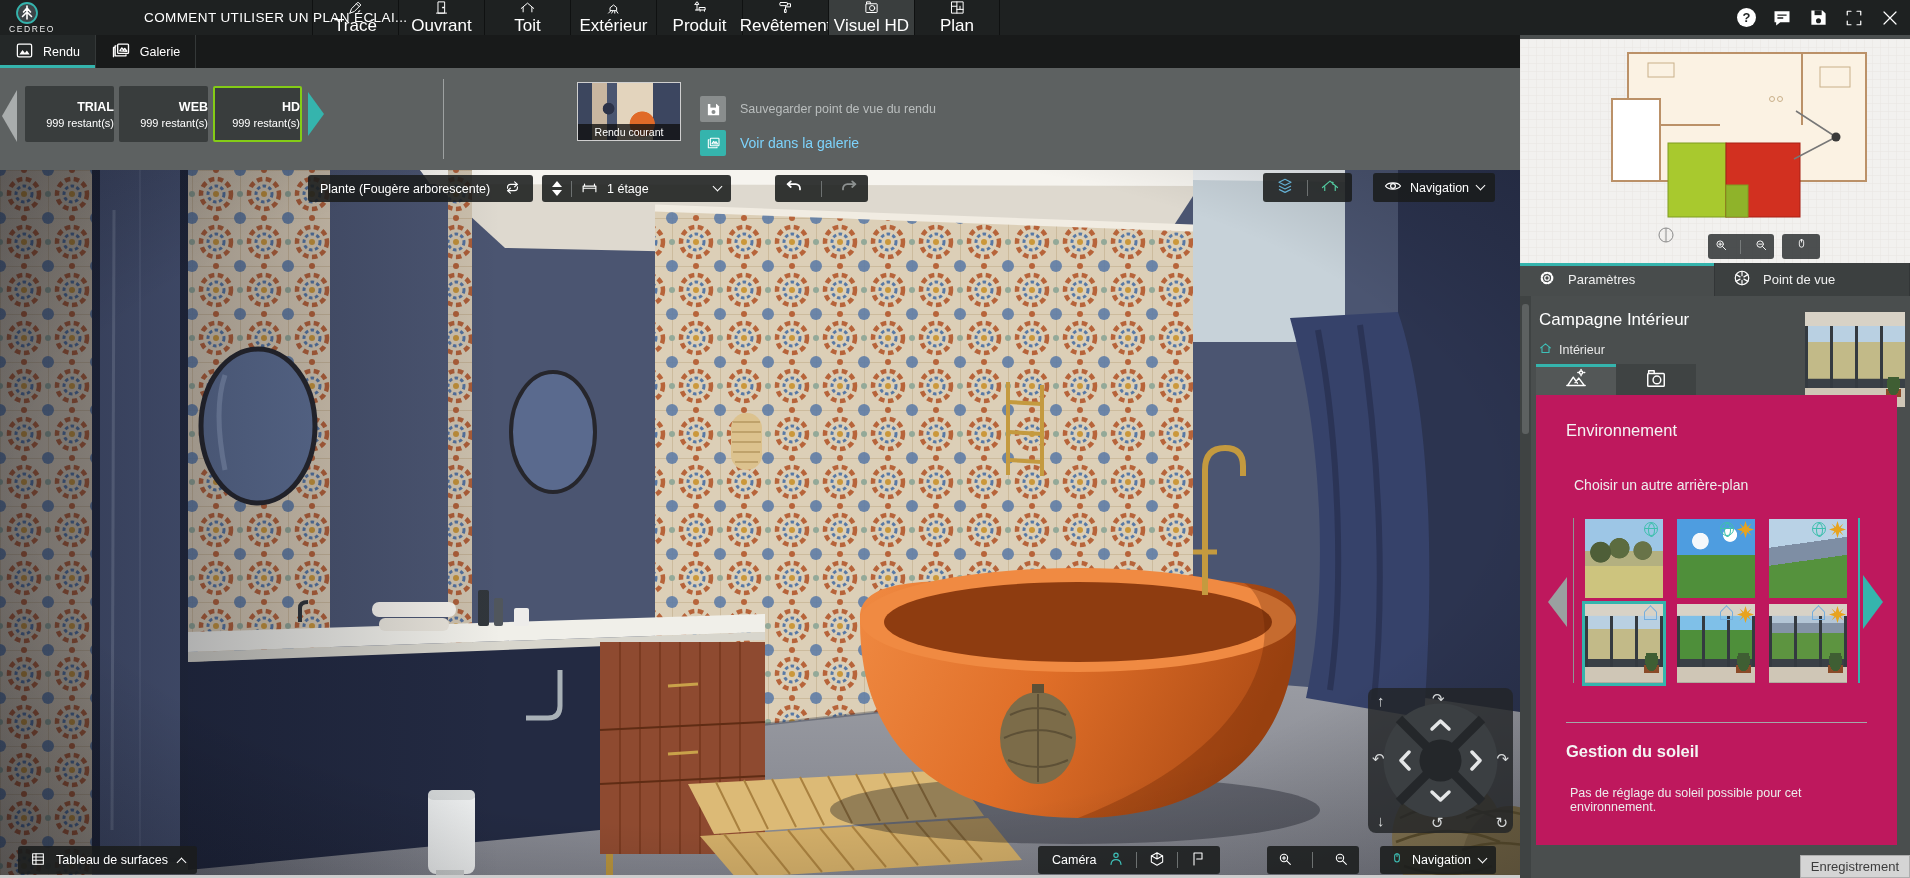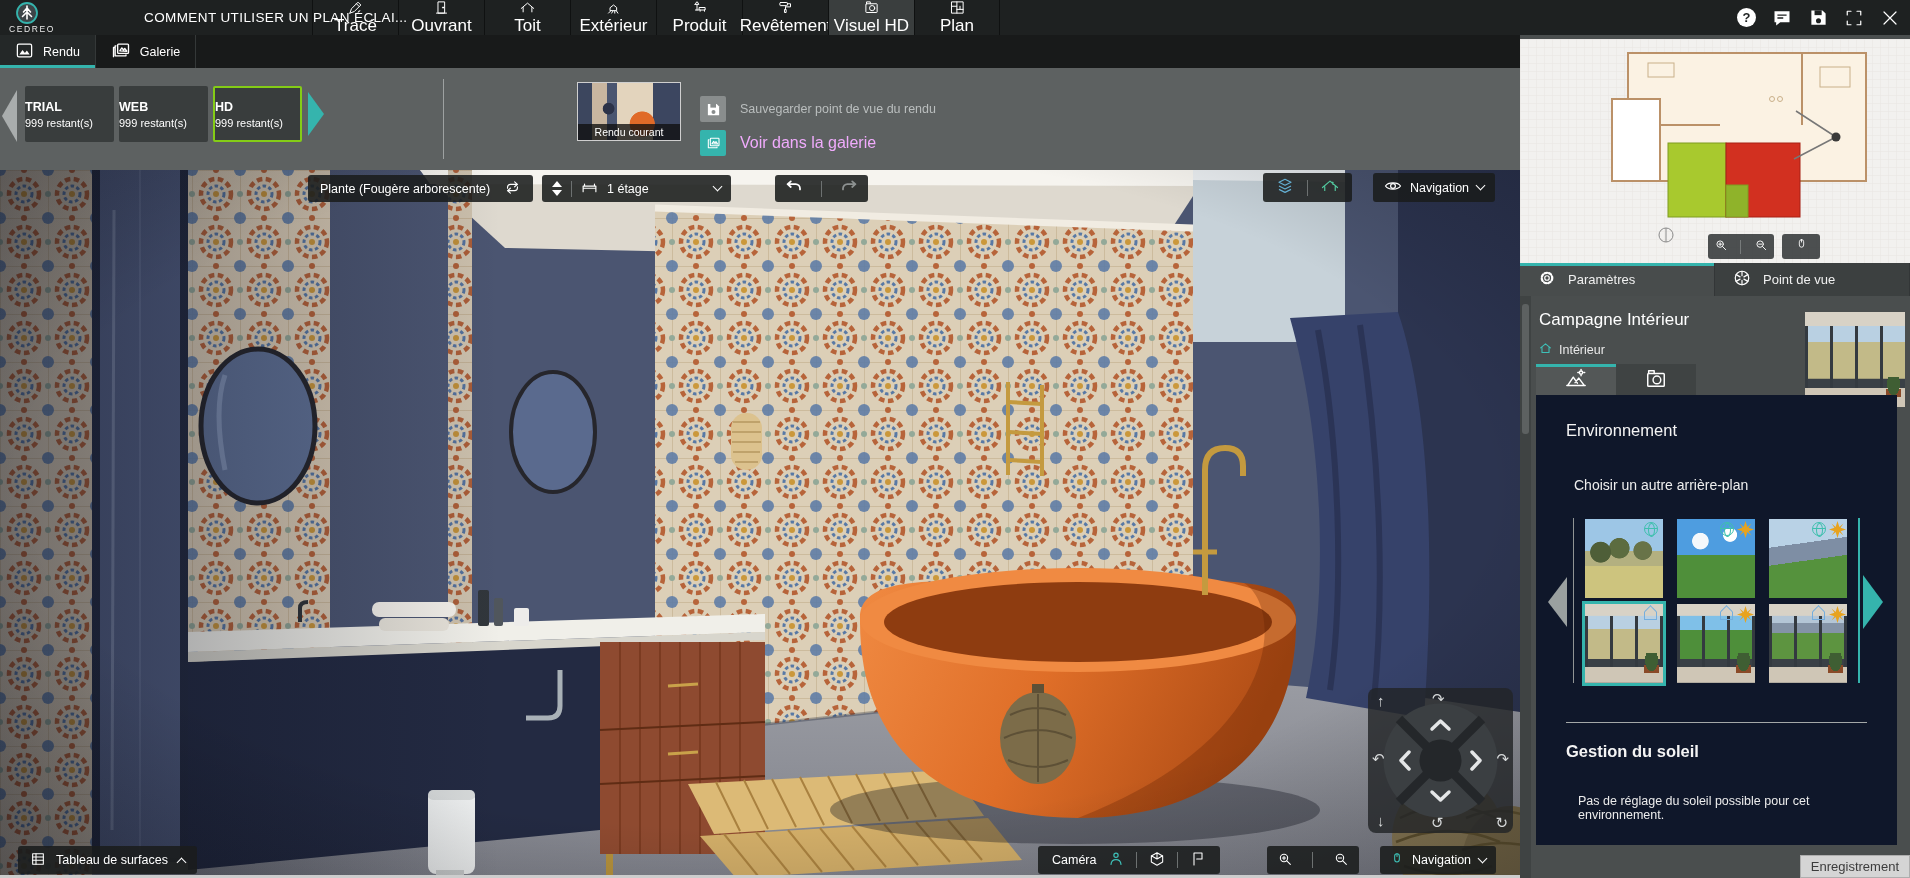--- a/index.html
+++ b/index.html
@@ -34,21 +34,21 @@
   .vtab{height:33px;display:flex;align-items:center;gap:9px;padding:0 15px;color:#fff;
         font-size:12.5px;border-right:1px solid #343838;position:relative;cursor:pointer;}
   .vtab.active{background:#242828;}
   .vtab.active::after{content:"";position:absolute;left:0;right:0;bottom:0;height:3px;background:#35b4ad;}
 
   
   .rtoolbar{position:absolute;left:0;top:68px;width:1520px;height:102px;background:#5d6161;z-index:30;}
   .chev-left{position:absolute;left:2px;top:22px;width:0;height:0;border-top:26px solid transparent;
              border-bottom:26px solid transparent;border-right:15px solid #a9adad;cursor:pointer;}
   .credit{position:absolute;top:18px;width:89px;height:56px;background:#393d3d;border-radius:2px;
-          display:flex;flex-direction:column;align-items:flex-start;justify-content:center;gap:3px;
+          display:flex;flex-direction:column;align-items:flex-end;justify-content:center;gap:3px;
           color:#fff;cursor:pointer;}
   .credit.selected{border:2px solid #84cc16;}
   .pos1{left:25px;}.pos2{left:119px;}.pos3{left:213px;}
   .cname{font-size:12.5px;font-weight:700;}
   .crem{font-size:11px;}
   .flow-arrow{position:absolute;left:308px;top:24px;width:0;height:0;border-top:22px solid transparent;
               border-bottom:22px solid transparent;border-left:16px solid #35b4ad;}
   .demander{position:absolute;left:339px;top:11px;width:92px;height:79px;background:#35b4ad;
             border:none;border-radius:2px;color:#fff;display:flex;flex-direction:column;
             align-items:center;justify-content:center;gap:2px;font-size:11.5px;font-weight:700;
@@ -63,21 +63,21 @@
       linear-gradient(90deg,#3c465e 0 14%,#c9b6a0 14% 28%,#4a5570 28% 38%,#e3d4bd 38% 74%,#3c4660 74%),
       #4a5570;}
   .rt-label{position:absolute;left:0;right:0;bottom:0;height:16px;background:rgba(15,15,15,.78);
             color:#fff;font-size:10.5px;text-align:center;line-height:16px;}
   .tb-action{position:absolute;left:700px;display:flex;align-items:center;gap:14px;cursor:pointer;}
   .a1{top:28px;}.a2{top:62px;}
   .ticon{width:26px;height:26px;border-radius:2px;display:flex;align-items:center;justify-content:center;}
   .ticon.gray{background:#898d8d;}
   .ticon.teal{background:#35b4ad;}
   .a1 .albl{color:#babebe;font-size:12.5px;}
-  .a2 .albl{color:#f0abfc;font-size:16px;}
+  .a2 .albl{color:#7dd3fc;font-size:14px;}
 
   
   .viewport{position:absolute;left:0;top:170px;width:1520px;height:708px;background:#47506a;}
   .scene{position:absolute;inset:0;}
   .vp-bottom{position:absolute;left:0;bottom:0;width:1520px;height:3px;background:#cdcdcd;z-index:6;}
   .vpill{position:absolute;background:rgba(26,28,29,.88);border-radius:3px;height:27px;
          display:flex;align-items:center;color:#fff;font-size:12.5px;z-index:5;cursor:pointer;}
   .plante-pill{left:308px;top:5px;padding:0 12px;gap:14px;}
   .floor-pill{left:542px;top:5px;padding:0 10px;gap:9px;}
   .undo-pill{left:775px;top:5px;width:93px;justify-content:space-around;}
@@ -122,21 +122,21 @@
   .scrollstrip::after{content:"";position:absolute;left:2px;top:8px;width:7px;height:130px;
                       background:#5d6161;border-radius:3px;}
   .scene-title{position:absolute;left:19px;top:14px;font-size:17px;color:#fff;font-weight:500;}
   .scene-type{position:absolute;left:19px;top:46px;display:flex;gap:7px;align-items:center;
               color:#e9e9e9;font-size:12.5px;}
   .mode-tabs{position:absolute;left:16px;top:68px;display:flex;}
   .mode-tab{width:80px;height:31px;display:flex;align-items:center;justify-content:center;
             border-top:3px solid transparent;background:#3f4343;cursor:pointer;}
   .mode-tab.active{background:#535757;border-top:3px solid #35b4ad;}
   .scene-preview{position:absolute;left:285px;top:16px;width:100px;height:95px;}
-  .env-card{position:absolute;left:16px;top:99px;width:361px;height:450px;background:#0f172a;}
+  .env-card{position:absolute;left:16px;top:99px;width:361px;height:450px;background:#be185d;}
   .env-h{position:absolute;left:30px;top:26px;font-size:16.5px;color:#f4f4f4;font-weight:500;}
   .bg-h{position:absolute;left:30px;top:74px;font-size:14px;color:#eeeeee;}
   .car-rail-l{position:absolute;left:37px;top:123px;width:1px;height:165px;background:#909494;}
   .car-rail-r{position:absolute;left:322px;top:123px;width:2px;height:165px;background:#35b4ad;}
   .car-left{position:absolute;left:12px;top:182px;width:0;height:0;border-top:25px solid transparent;
             border-bottom:25px solid transparent;border-right:19px solid #9aa0a0;cursor:pointer;}
   .car-right{position:absolute;left:327px;top:180px;width:0;height:0;border-top:27px solid transparent;
              border-bottom:27px solid transparent;border-left:20px solid #35b4ad;cursor:pointer;}
   .thumb{position:absolute;width:78px;height:79px;cursor:pointer;}
   .t0{left:49px;top:124px;}.t1{left:141px;top:124px;}.t2{left:233px;top:124px;}
@@ -818,19 +818,19 @@
           <span class="badge badge-sun"></span>
         </div>
         <div class="thumb t5 th-int th-int-mountain has-home has-sun">
 
           <span class="badge badge-home"></span>
           <span class="badge badge-sun"></span>
         </div>
 
         <div class="env-divider"></div>
         <h3 class="sun-h" style="margin:0;">Gestion du soleil</h3>
-        <p class="sun-msg" style="margin:12px;">Pas de réglage du soleil possible pour cet environnement.</p>
+        <p class="sun-msg" style="margin:4px;">Pas de réglage du soleil possible pour cet environnement.</p>
       </div>
     </div>
   </aside>
 
   <div class="toast">Enregistrement</div>
 </div>
 
 </body></html>

